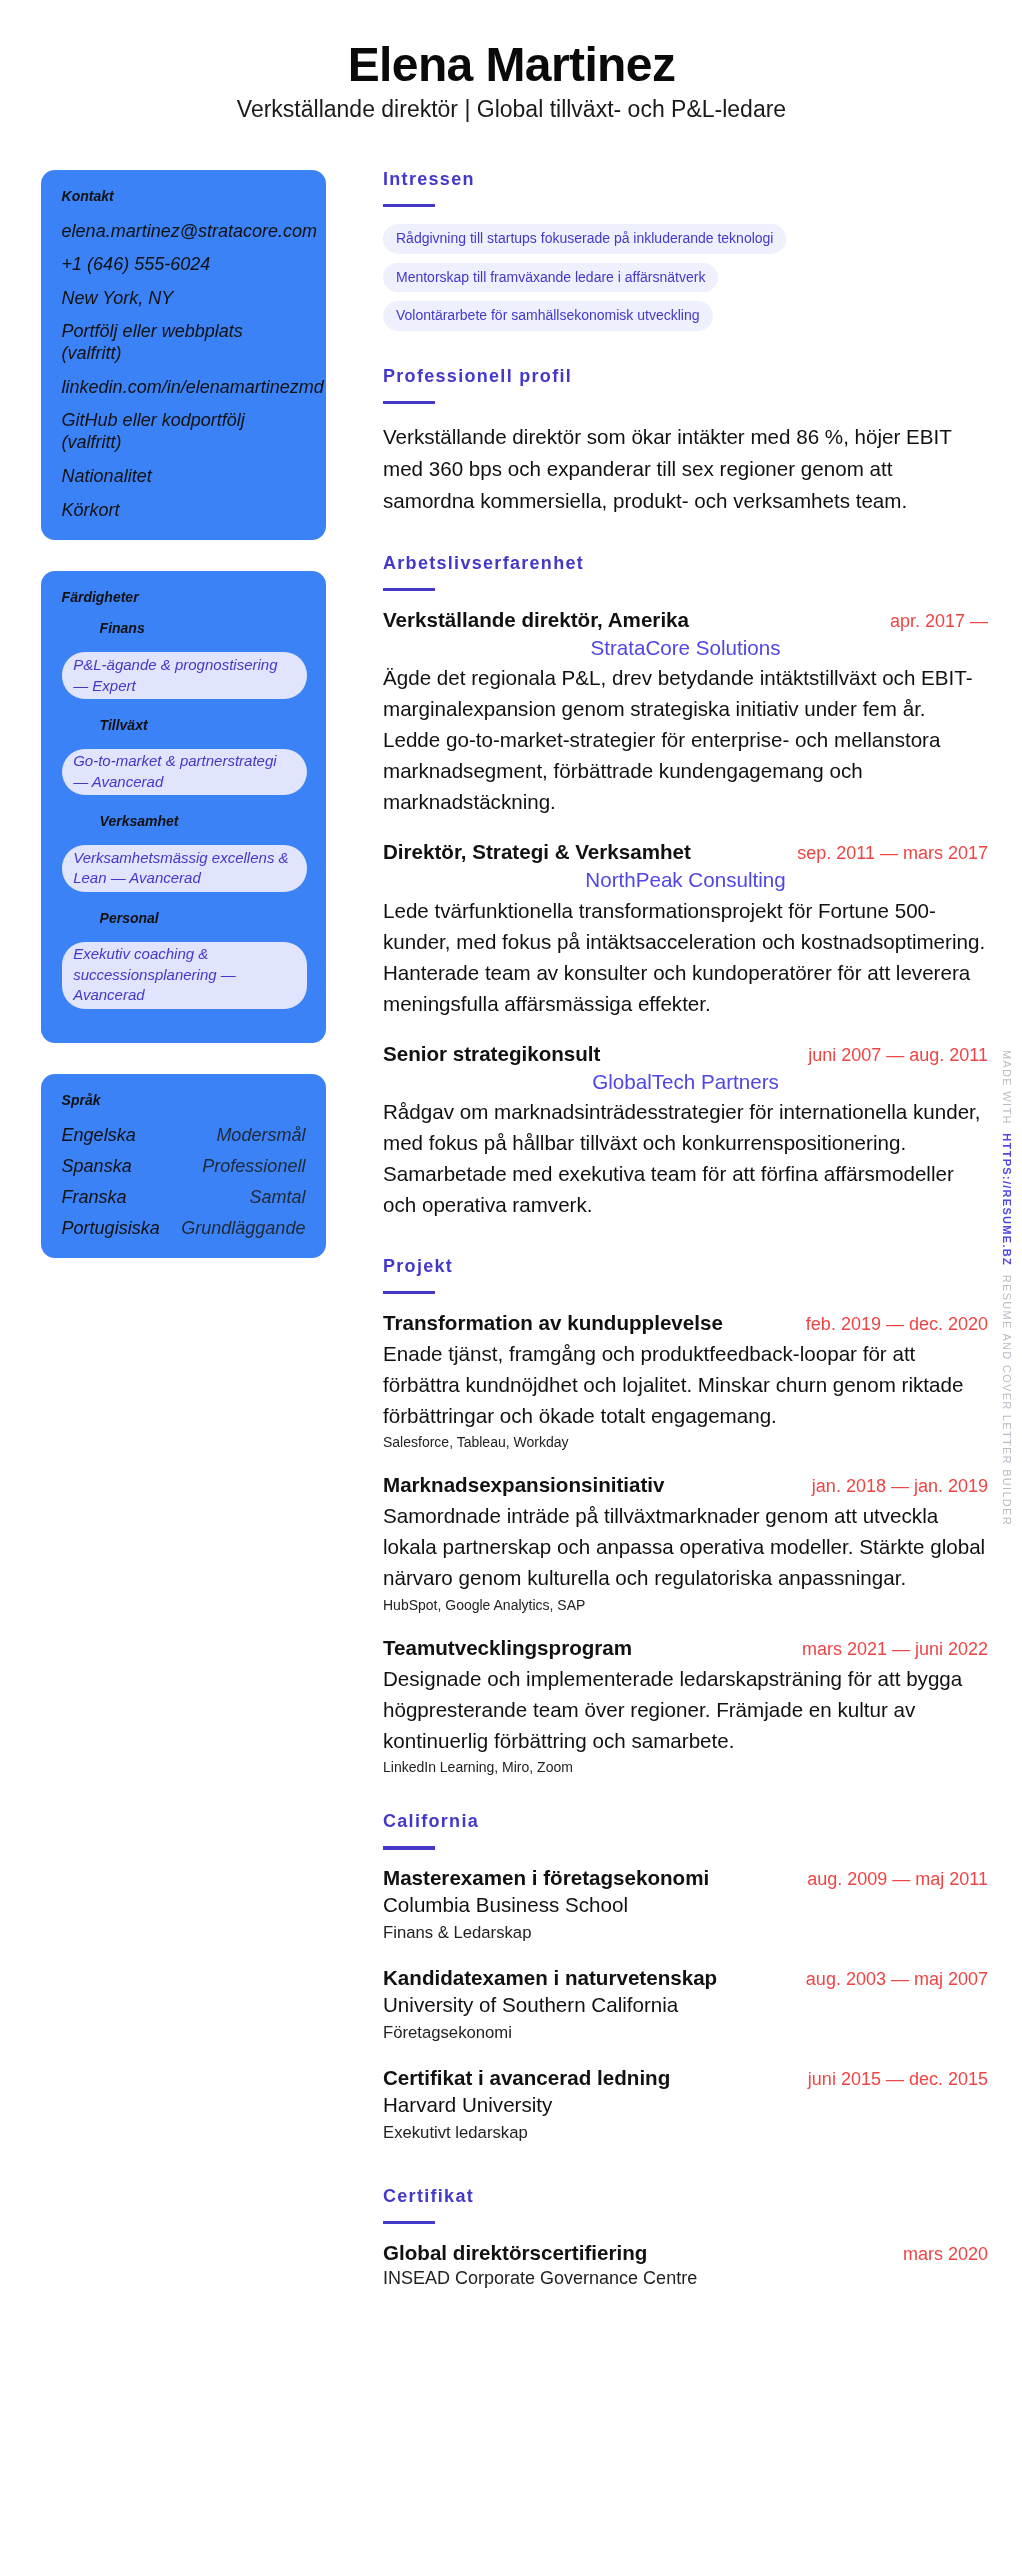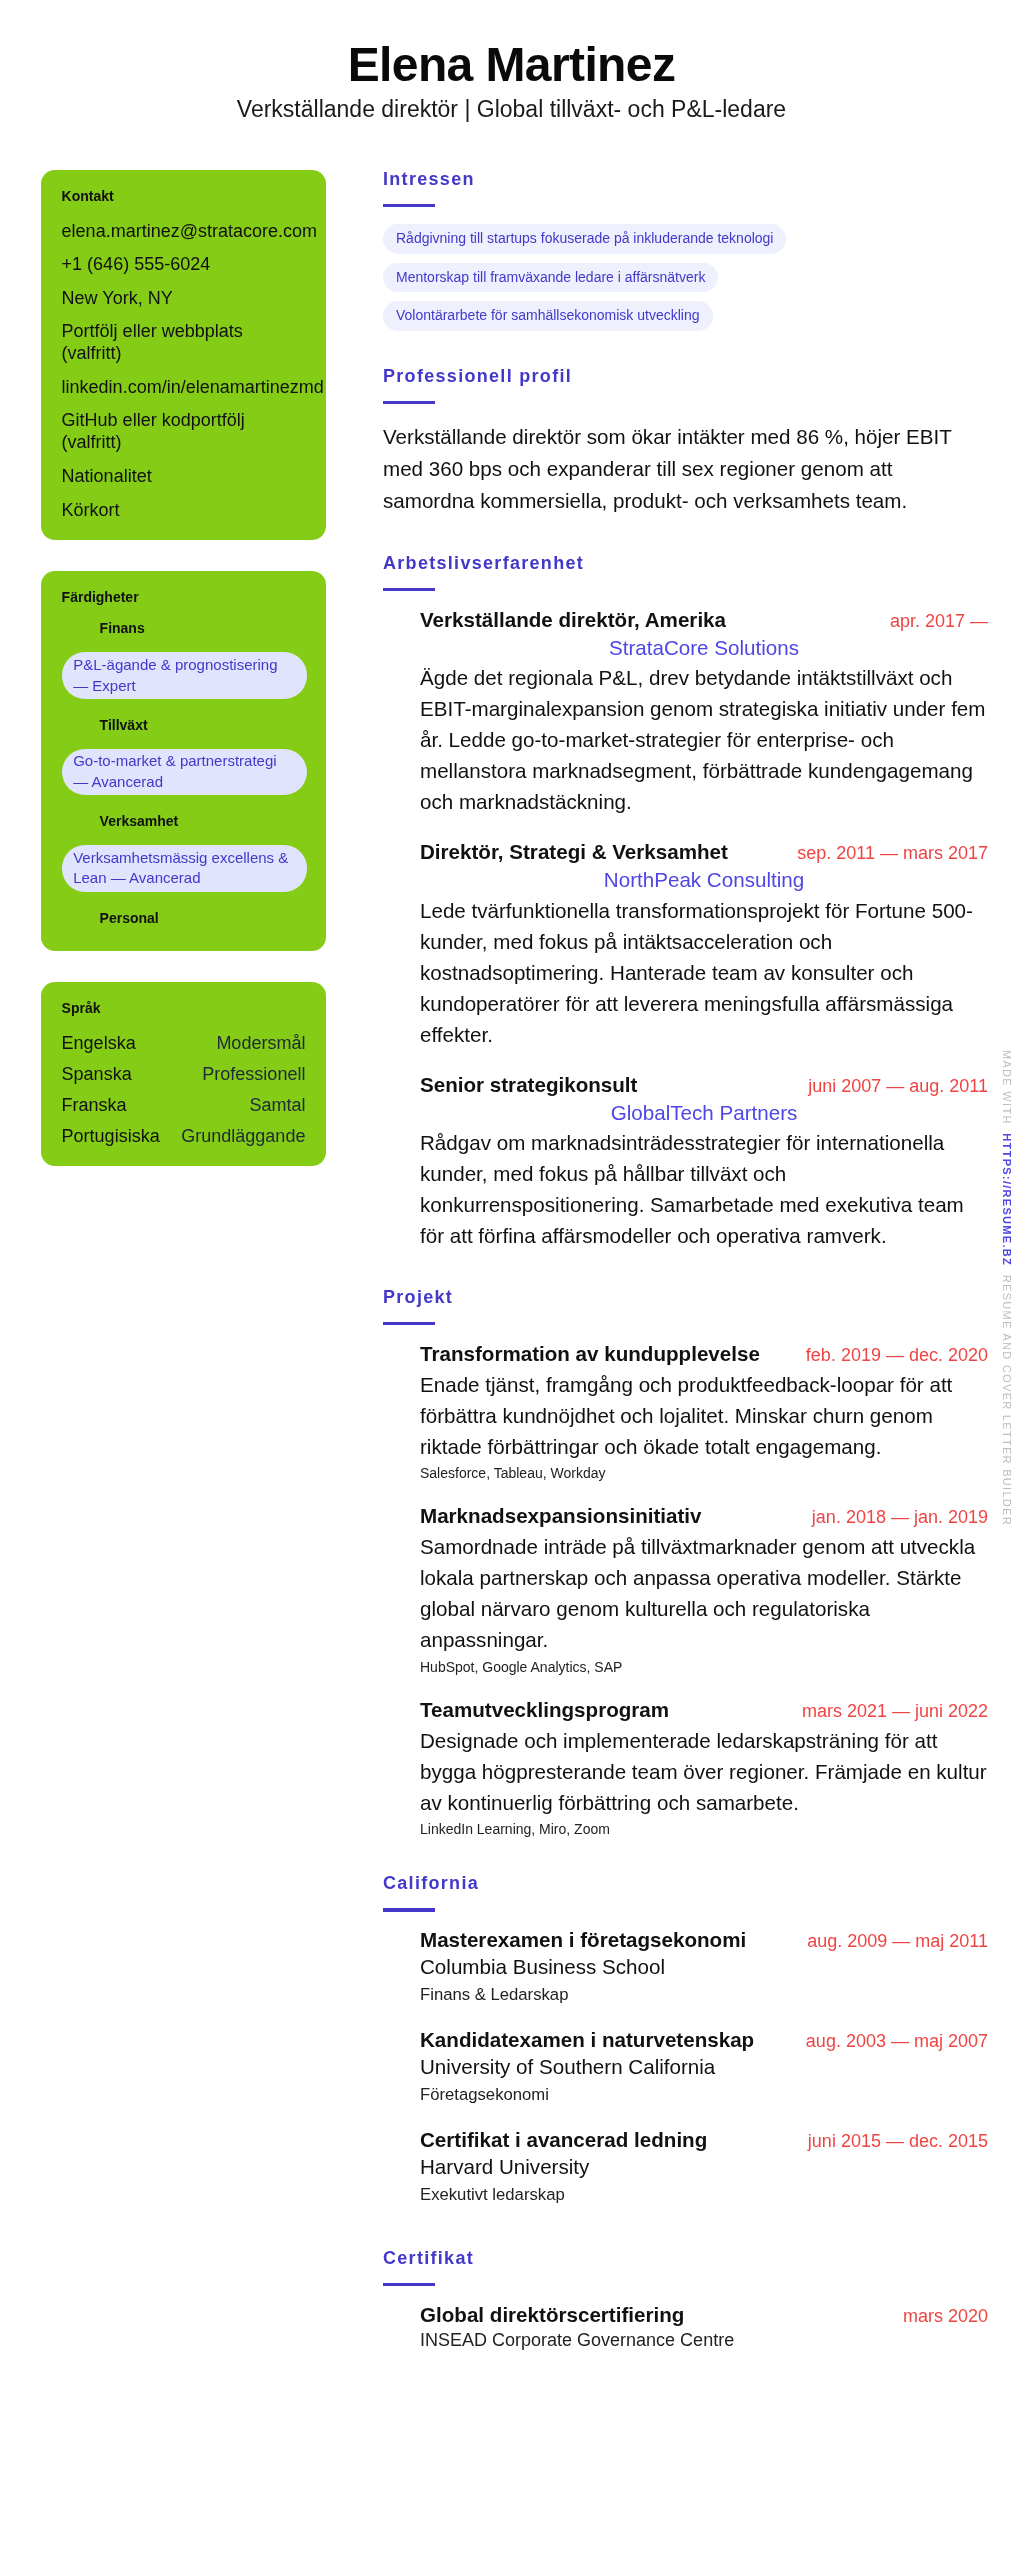--- a/index.html
+++ b/index.html
@@ -2,36 +2,36 @@
 <html style="font-size:10.3px"><head>
 <meta charset="utf-8">
 <style>
   html, body { margin: 0; padding: 0; background: #ffffff; }
   body { width: 1023px; height: 2576px; position: relative; font-family: "Liberation Sans", "DejaVu Sans", sans-serif; color: #111111; overflow: hidden; }
   .header { position: absolute; top: 39px; left: 0; width: 1023px; text-align: center; }
   .name { font-size: 48px; font-weight: 700; letter-spacing: -0.6px; line-height: 1.1; color: #0a0a0a; }
   .title { font-size: 23px; color: #1a1a1a; margin-top: 3.9px; }
 
   .sidebar { position: absolute; left: 41px; top: 170px; width: 285px; }
-  .card { background: #84cc16; border-radius: 14px; padding: 18px 20.6px 19.3px 20.6px; margin-bottom: 31px; box-sizing: border-box; }
+  .card { background: #3b82f6; border-radius: 14px; padding: 18px 20.6px 19.3px 20.6px; margin-bottom: 31px; box-sizing: border-box; font-style: italic; }
   .card-title { font-size: 14px; font-weight: 700; color: #111; margin-bottom: 15.5px; }
   .contact-item { font-size: 18px; line-height: 22px; margin-bottom: 11.6px; color: #111; white-space: nowrap; }
   .contact-item.wrap { white-space: normal; }
   .skill-group-title { font-size: 14px; font-weight: 700; margin-bottom: 6.4px; color: #111; padding-left: 38px; }
   .skill-pill { background: #e0e4fc; color: #4338ca; font-size: 15px; line-height: 20.6px; border-radius: 23px; padding: 2.6px 11.6px; margin-bottom: 18px; display: block; width: 245px; box-sizing: border-box; margin-top: 16px; }
   .lang-row { display: flex; justify-content: space-between; font-size: 18px; line-height: 22px; margin-bottom: 9px; gap: 8px; }
   .lang-level { color: #1f2937; }
 
   .main { position: absolute; left: 383px; top: 169px; width: 605px; }
   .section-title { font-size: 18px; font-weight: 700; color: #4338ca; letter-spacing: 1.3px; }
   .section-rule { width: 52px; height: 3.2px; background: #4338ca; margin-top: 14px; margin-bottom: 16.7px; }
   .interest-pill { display: inline-block; background: #eef0fd; color: #4338ca; font-size: 14px; line-height: 19.3px; border-radius: 18px; padding: 5.2px 13px; margin-bottom: 9px; }
   .interest-list { margin-bottom: 26px; }
   .profile-text { font-size: 20.6px; line-height: 32px; color: #111; margin-bottom: 36px; }
-  .entry { margin-bottom: 23px; margin-left: 37px; }
+  .entry { margin-bottom: 23px; }
   .entry-head { display: flex; justify-content: space-between; align-items: baseline; }
   .entry-title { font-size: 20.6px; font-weight: 700; color: #111; }
   .entry-title.light { font-weight: 600; }
   .entry-date { font-size: 18px; color: #ef4444; white-space: nowrap; }
   .entry-company { font-size: 20.6px; color: #4f46e5; margin-top: 3.9px; text-align: center; }
   .entry-desc { font-size: 20.6px; line-height: 31px; color: #111; margin-top: 2.6px; }
   .entry-tech { font-size: 14px; color: #222; margin-top: 3.9px; }
   .edu-school { font-size: 20.6px; color: #111; margin-top: 2.6px; }
   .edu-field { font-size: 16.7px; color: #222; margin-top: 6.4px; }
 
@@ -69,20 +69,21 @@
     <div>
       <div class="skill-group-title">Tillväxt</div>
       <div class="skill-pill">Go-to-market &amp; partnerstrategi — Avancerad</div>
     </div>
     <div>
       <div class="skill-group-title">Verksamhet</div>
       <div class="skill-pill">Verksamhetsmässig excellens &amp; Lean — Avancerad</div>
     </div>
     <div>
       <div class="skill-group-title">Personal</div>
+      <div class="skill-pill" style="margin-bottom:15.5px">Exekutiv coaching &amp; successionsplanering — Avancerad</div>
     </div>
   </section>
 
   <section class="card">
     <div class="card-title">Språk</div>
     <div class="lang-row">
       <span>Engelska</span>
       <span class="lang-level">Modersmål</span>
     </div>
     <div class="lang-row">

